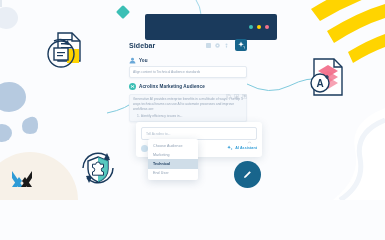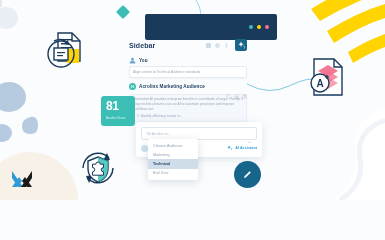--- a/index.html
+++ b/index.html
@@ -288,24 +288,20 @@
       </div>
       <div class="bubble wide">
         <div>Generative AI provides enterprise benefits in a multitude of ways. The top 5 ways technical teams can use AI to automate processes and improve workflows are:</div>
         <div style="margin-top:2px;padding-left:4px;">1. Identify efficiency issues in...</div>
       </div>
     </div>
 
     <div class="generating">Generating content for your technical audience...</div>
   </div>
 
-  <div class="score">
-    <div class="score-val">81</div>
-    <div class="score-lab">Acrolinx Score</div>
-  </div>
 
   <div class="inputcard">
     <div class="field">
       <span class="field-ph">Tell Acrolinx to...</span>
       <span class="field-caret">
         <svg width="5" height="5" viewBox="0 0 10 10">
             <path d="M2 6.5 l3 -3 l3 3" fill="none" stroke="#6f8096" stroke-width="1.2"></path>
           </svg>
       </span>
     </div>

